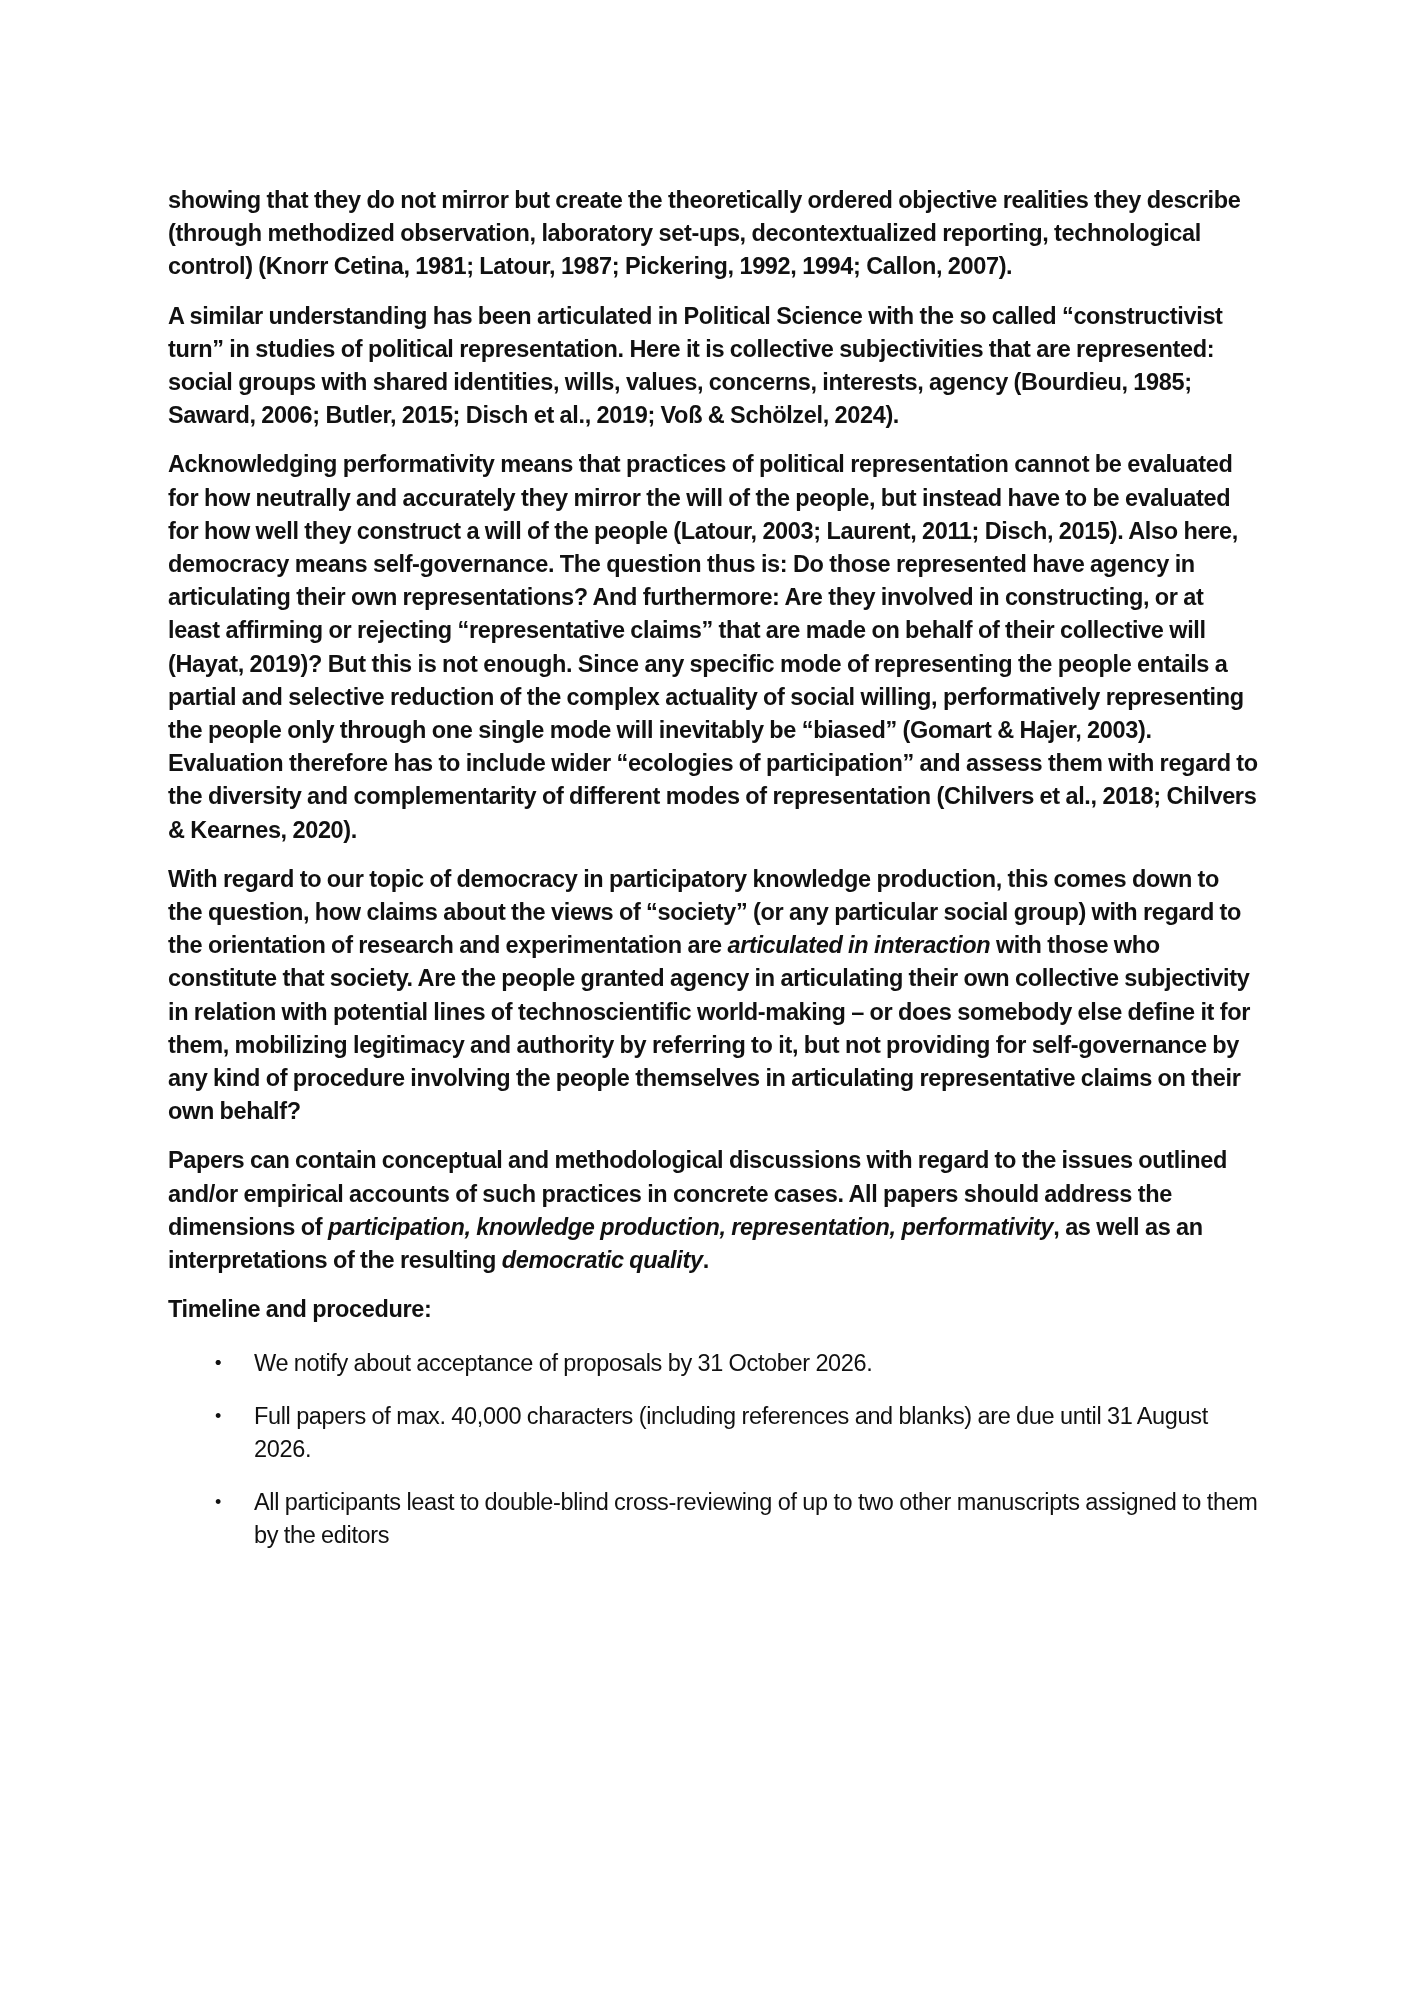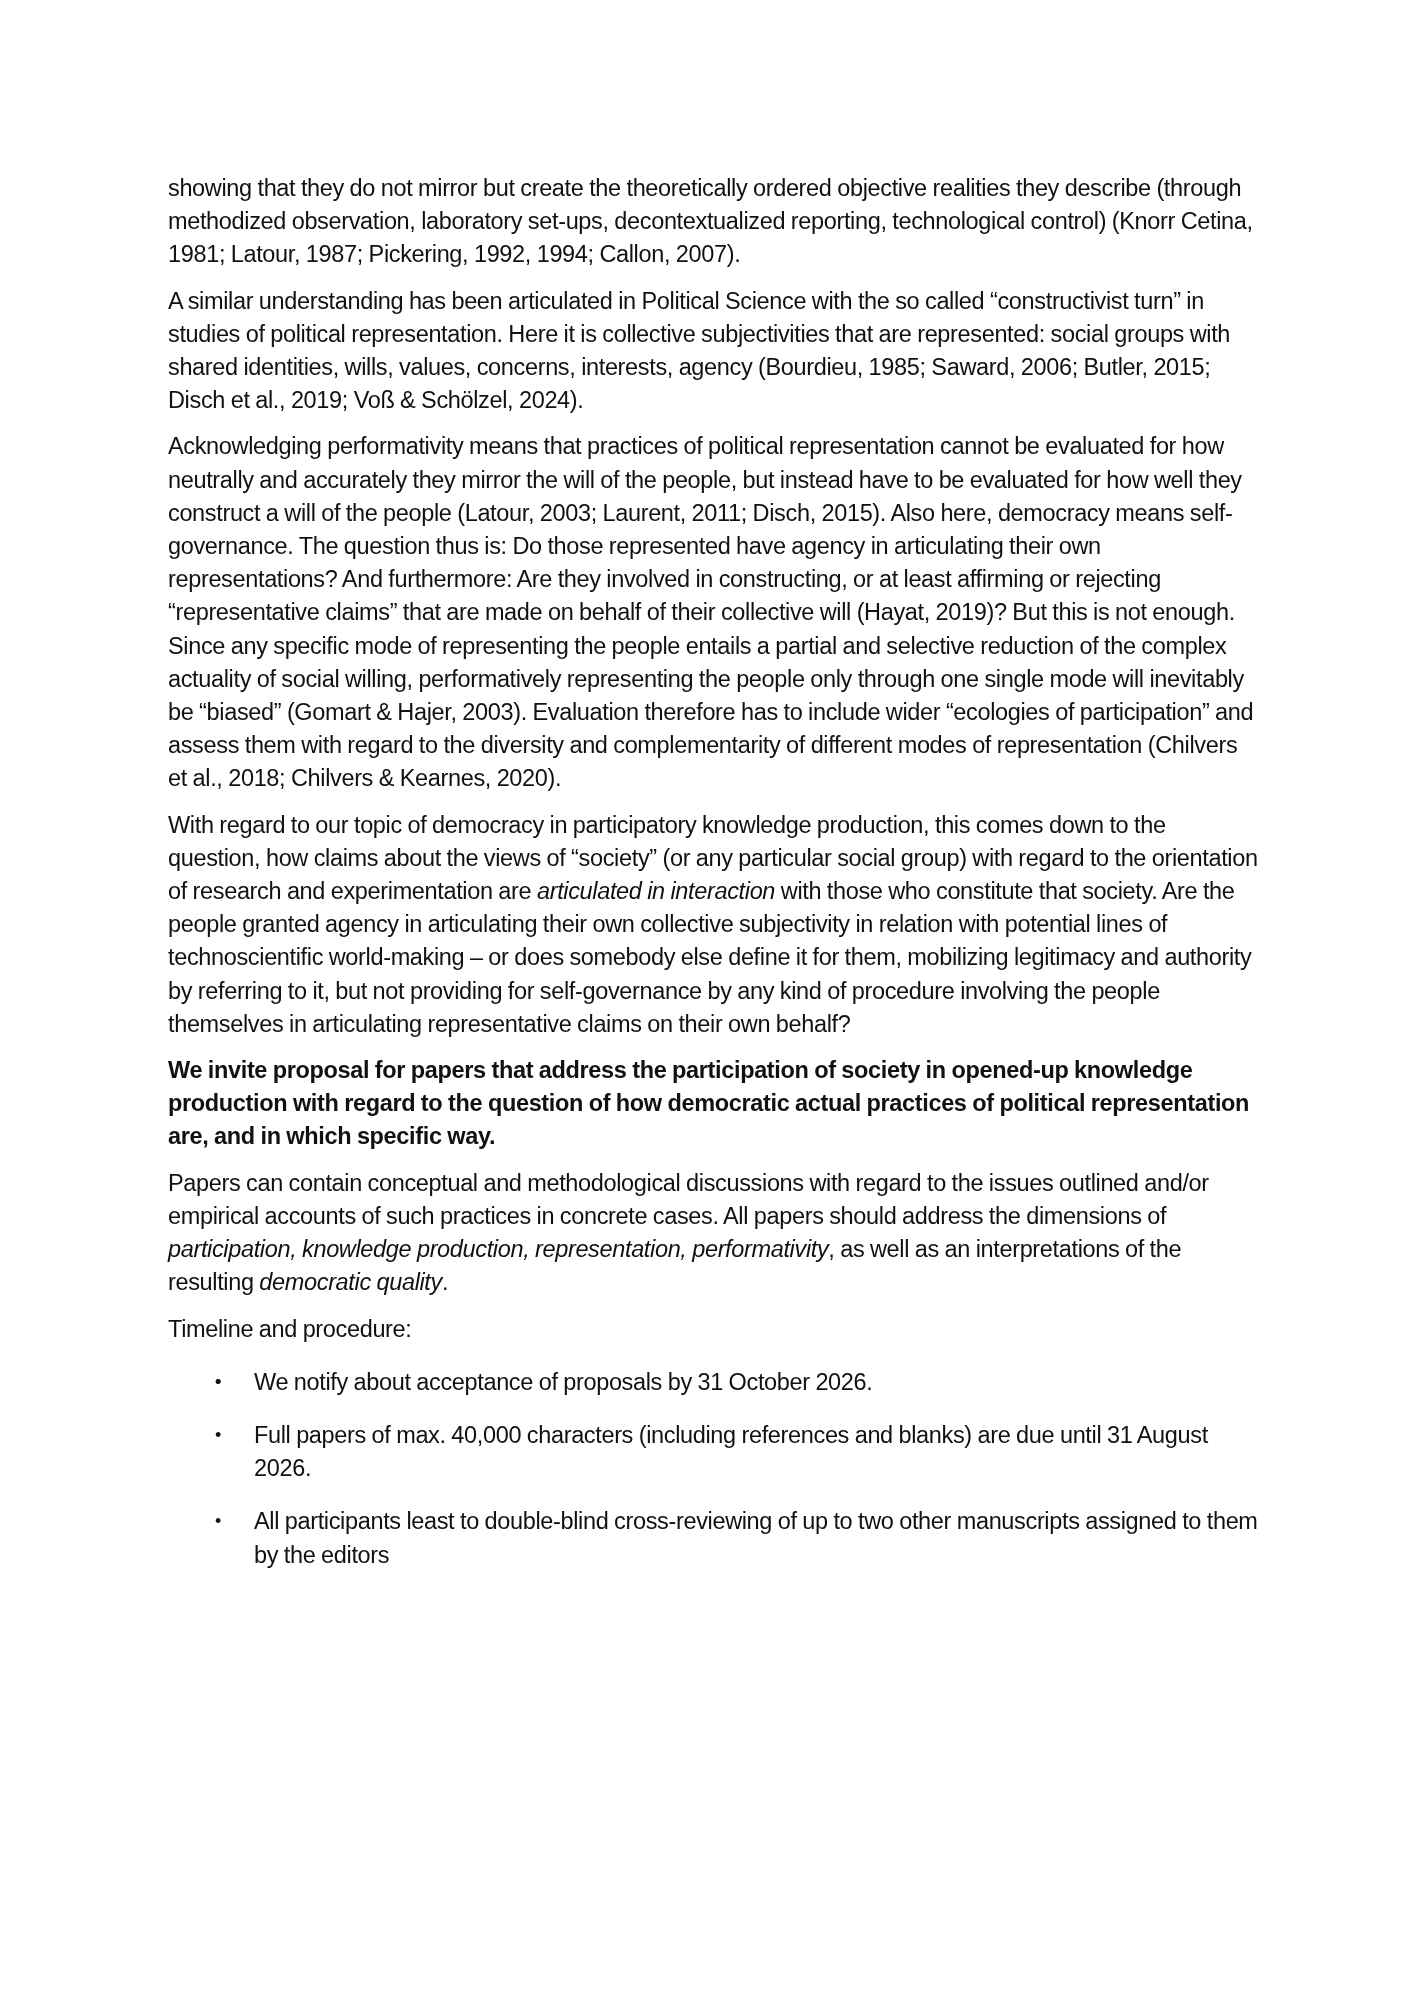--- a/index.html
+++ b/index.html
@@ -14,21 +14,21 @@
     .page {
       position: absolute;
       left: 168px;
       top: 168px;
       width: 1090px;
       font-size: 23.5px;
       line-height: 33.2px;
       letter-spacing: -0.35px;
       word-spacing: -0.5px;
     }
-    .page p { margin: 4px 0 13px 0; }
+    .page p { margin: 16px 0 13px 0; font-weight: bold; }
     .bold { font-weight: bold; }
     .heading-line { margin-top: 6px; }
     ul.timeline {
       list-style: none;
       margin: 16px 0 0 0;
       padding: 0;
     }
     ul.timeline li {
       position: relative;
       padding-left: 86px;
@@ -48,21 +48,20 @@
 <div class="page">
 
   <p>showing that they do not mirror but create the theoretically ordered objective realities they describe (through methodized observation, laboratory set-ups, decontextualized reporting, technological control) (Knorr Cetina, 1981; Latour, 1987; Pickering, 1992, 1994; Callon, 2007).</p>
 
   <p>A similar understanding has been articulated in Political Science with the so called “constructivist turn” in studies of political representation. Here it is collective subjectivities that are represented: social groups with shared identities, wills, values, concerns, interests, agency (Bourdieu, 1985; Saward, 2006; Butler, 2015; Disch et al., 2019; Voß &amp; Schölzel, 2024).</p>
 
   <p>Acknowledging performativity means that practices of political representation cannot be evaluated for how neutrally and accurately they mirror the will of the people, but instead have to be evaluated for how well they construct a will of the people (Latour, 2003; Laurent, 2011; Disch, 2015). Also here, democracy means self-governance. The question thus is: Do those represented have agency in articulating their own representations? And furthermore: Are they involved in constructing, or at least affirming or rejecting  “representative claims” that are made on behalf of their collective will (Hayat, 2019)? But this is not enough. Since any specific mode of representing the people entails a partial and selective reduction of the complex actuality of social willing, performatively representing the people only through one single mode will inevitably be “biased” (Gomart &amp; Hajer, 2003). Evaluation therefore has to include wider “ecologies of participation” and assess them with regard to the diversity and complementarity of different modes of representation (Chilvers et al., 2018; Chilvers &amp; Kearnes, 2020).</p>
 
   <p><span>With regard to our topic of democracy in participatory knowledge production, this comes down to the question, how claims about the views of “society” (or any particular social group) with regard to the orientation of research and experimentation are </span><em>articulated in interaction</em><span> with those who constitute that society. Are the people granted agency in articulating their own collective subjectivity in relation with potential lines of technoscientific world-making – or does somebody else define it for them, mobilizing legitimacy and authority by referring to it, but not providing for self-governance by any kind of procedure involving the people themselves in articulating representative claims on their own behalf?</span></p>
 
-  <p class="bold heading-line">We invite proposal for papers that address the participation of society in opened-up knowledge production with regard to the question of how democratic actual practices of political representation are, and in which specific way.</p>
 
   <p><span>Papers can contain conceptual and methodological discussions with regard to the issues outlined and/or empirical accounts of such practices in concrete cases. All papers should address the dimensions of </span><em>participation, knowledge production, representation, performativity</em><span>, as well as an interpretations of the resulting </span><em>democratic quality</em><span>.</span></p>
 
   <p>Timeline and procedure:</p>
 
   <ul class="timeline">
     <li>
       <span class="bullet">•</span>
     </li>
     <li>

